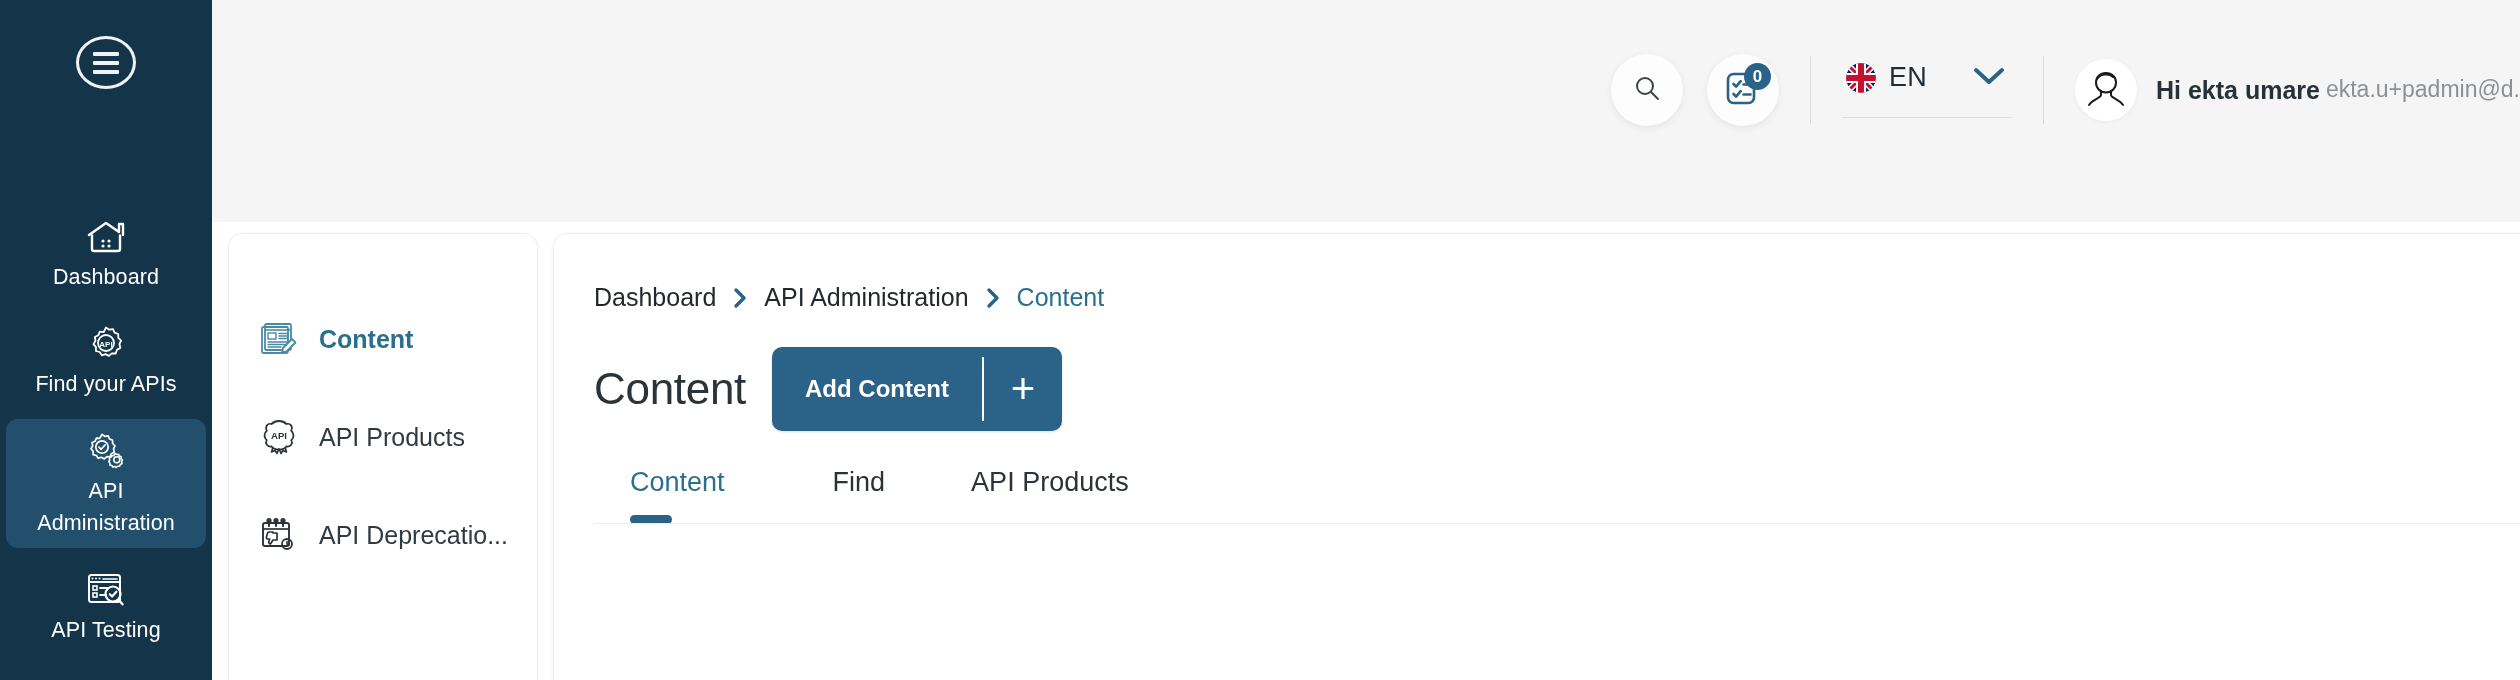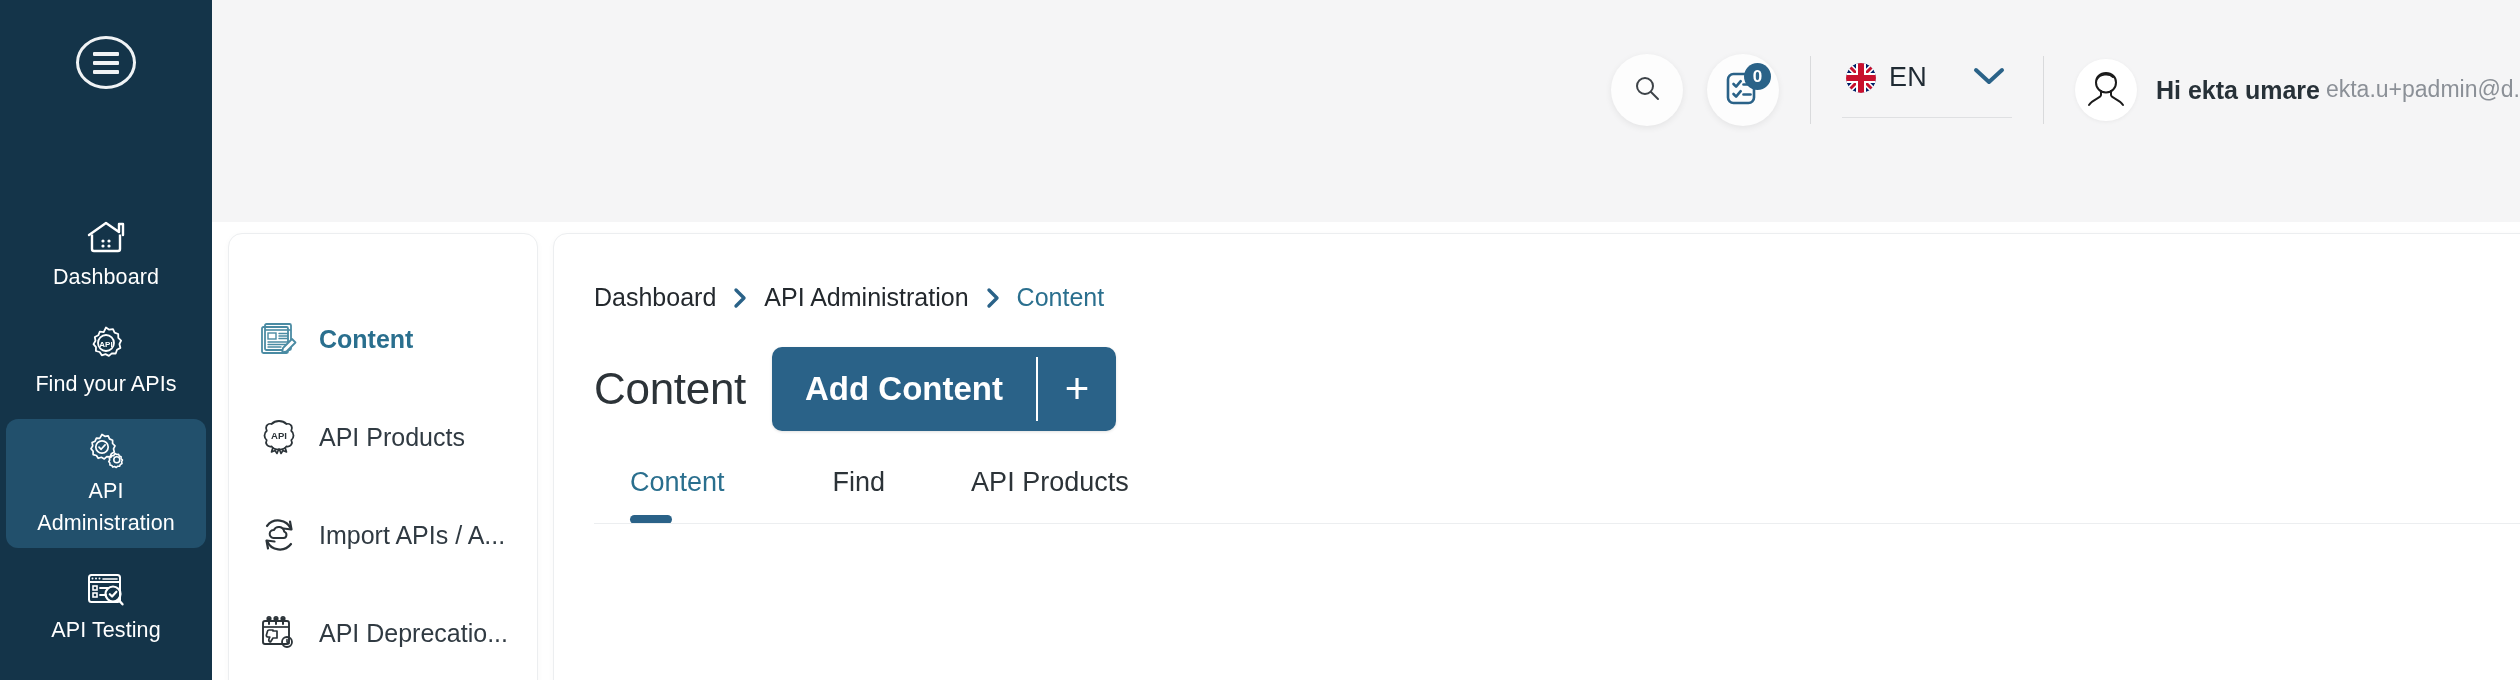--- a/index.html
+++ b/index.html
@@ -129,21 +129,21 @@
     padding: 35px 0 0 40px;
   }
   .page-title { font-size: 44px; color: #2c3338; font-weight: 400; letter-spacing: -.3px; }
   .add-btn {
     display: flex; align-items: stretch; height: 84px;
     background: #2a6288; border-radius: 10px; cursor: pointer;
     box-shadow: 0 1px 3px rgba(0,0,0,.12);
   }
   .add-btn-label {
     display:flex; align-items:center; padding: 0 33px;
-    color: #fff; font-size: 33px; font-weight: 700; white-space: nowrap;
+    color: #fff; font-size: 24px; font-weight: 700; white-space: nowrap;
   }
   .add-btn-sep { width: 2px; background: #ffffff; margin: 10px 0; }
   .add-btn-plus {
     display:flex; align-items:center; justify-content:center; width: 78px;
     color: #fff; font-size: 42px; font-weight: 300; line-height: 1;
   }
 
   .tabs-wrap { position: relative; margin-top: 36px; }
   .tabs-rule { position: absolute; left: 40px; right: 0; bottom: 0; height: 1px; background: #eceef0; }
   .tabs { display: flex; align-items: flex-end; padding-left: 40px; gap: 0; }
@@ -333,32 +333,20 @@
         <span class="lc-ico">
           <svg width="38" height="38" viewBox="0 0 38 38" fill="none">
             <path d="M19 3 c4 0 6 1.5 7.5 3 1.5-.5 4 0 5 2 1 2 .2 3.8-.3 4.8 1.2 1 2.3 2.6 2.3 4.7 0 2.1-1 3.6-2.2 4.6 .6 1.1 1.1 3-.1 4.7-1.2 1.7-3.4 1.9-4.8 1.6-.9 1.6-3 3.2-7.4 3.2 -4.4 0-6.5-1.6-7.4-3.2-1.4.3-3.6.1-4.8-1.6-1.2-1.7-.7-3.6-.1-4.7-1.2-1-2.2-2.5-2.2-4.6 0-2.1 1.1-3.7 2.3-4.7-.5-1-1.3-2.8-.3-4.8 1-2 3.5-2.5 5-2C13 4.5 15 3 19 3z" stroke="#2b3338" stroke-width="1.8" stroke-linejoin="round"></path>
             <path d="M13 29 l-1.5 5 3.5-1.5 2 3 2-5M25 29 l1.5 5 -3.5-1.5 -2 3 -2-5" stroke="#2b3338" stroke-width="1.6" stroke-linejoin="round"></path>
             <text x="19" y="21" font-family="Liberation Sans, sans-serif" font-size="9.5" font-weight="700" fill="#2b3338" text-anchor="middle">API</text>
           </svg>
         </span>
         <span class="lc-text">API Products</span>
       </div>
 
-      <div class="lc-item">
-        <span class="lc-ico">
-          <svg width="38" height="38" viewBox="0 0 38 38" fill="none">
-            <path d="M31 13 a14 14 0 0 0-24-3" stroke="#2b3338" stroke-width="2.2" stroke-linecap="round"></path>
-            <path d="M30 5.5 L31.5 13.5 L23.5 12.5" stroke="#2b3338" stroke-width="2.2" stroke-linecap="round" stroke-linejoin="round"></path>
-            <path d="M7 25 a14 14 0 0 0 24 3" stroke="#2b3338" stroke-width="2.2" stroke-linecap="round"></path>
-            <path d="M8 32.5 L6.5 24.5 L14.5 25.5" stroke="#2b3338" stroke-width="2.2" stroke-linecap="round" stroke-linejoin="round"></path>
-            <path d="M13.5 22 a4 4 0 0 1 .4-8 5.5 5.5 0 0 1 10.3 1.6 3.3 3.3 0 0 1-.6 6.4 z" stroke="#2b3338" stroke-width="2" stroke-linejoin="round"></path>
-          </svg>
-        </span>
-        <span class="lc-text">Import APIs / A...</span>
-      </div>
 
       <div class="lc-item">
         <span class="lc-ico">
           <svg width="38" height="38" viewBox="0 0 38 38" fill="none">
             <rect x="3" y="7" width="26" height="23" rx="2" stroke="#2b3338" stroke-width="1.9"></rect>
             <path d="M3 13 h26" stroke="#2b3338" stroke-width="1.7"></path>
             <path d="M9 4 v6 M16 4 v6 M23 4 v6" stroke="#2b3338" stroke-width="2" stroke-linecap="round"></path>
             <circle cx="9" cy="4.5" r="1.8" stroke="#2b3338" stroke-width="1.6"></circle>
             <circle cx="16" cy="4.5" r="1.8" stroke="#2b3338" stroke-width="1.6"></circle>
             <circle cx="23" cy="4.5" r="1.8" stroke="#2b3338" stroke-width="1.6"></circle>

